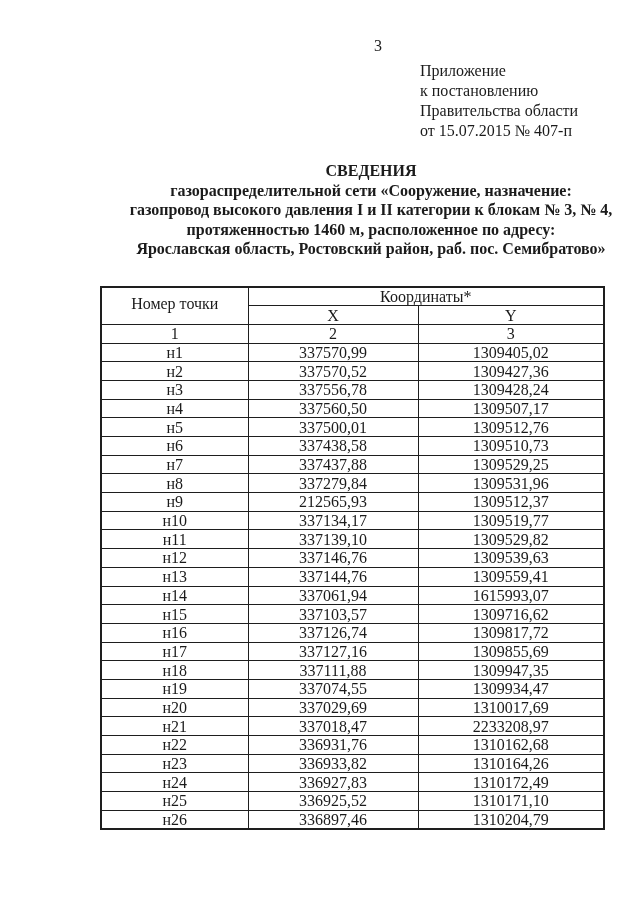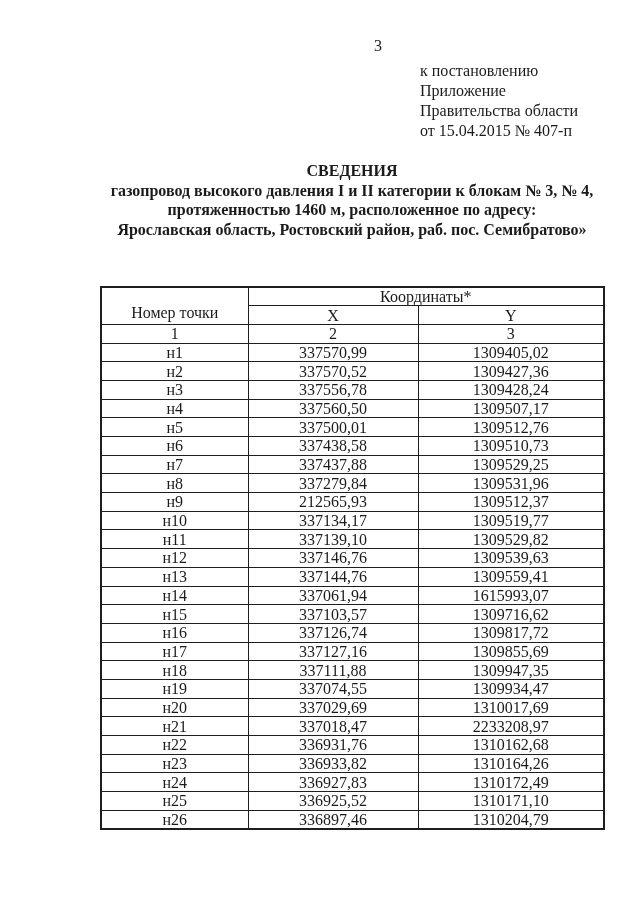--- a/index.html
+++ b/index.html
@@ -23,21 +23,21 @@
     position: absolute;
     top: 61px;
     left: 420px;
     font-size: 16px;
     line-height: 20px;
     white-space: nowrap;
   }
   .title-block {
     position: absolute;
     top: 161px;
-    left: 92px;
+    left: 111px;
     width: 520px;
     text-align: center;
     font-weight: bold;
     font-size: 16px;
     line-height: 19.5px;
   }
   .title-block div { white-space: nowrap; }
   table.coords {
     position: absolute;
     top: 286px;
@@ -55,37 +55,38 @@
     text-align: center;
     vertical-align: middle;
     padding: 0;
     height: 18.7px;
     line-height: 17px;
     overflow: hidden;
   }
   table.coords { border: 2px solid #1e1e1e; }
   table.coords th.point-col-header {
     vertical-align: top;
-    padding-top: 16px;
+    padding-top: 7px;
   }
 </style>
 </head>
 <body>
 
 <div class="page-number">3</div>
 
 <div class="appendix-block">
+  <div>Приложение</div>
   <div>к постановлению</div>
-  <div>Приложение</div>
   <div>Правительства области</div>
-  <div>от 15.04.2015 № 407-п</div>
+  <div>от 15.07.2015 № 407-п</div>
 </div>
 
 <div class="title-block">
   <div>СВЕДЕНИЯ</div>
+  <div>газораспределительной сети «Сооружение, назначение:</div>
   <div>газопровод высокого давления I и II категории к блокам № 3, № 4,</div>
   <div>протяженностью 1460 м, расположенное по адресу:</div>
   <div>Ярославская область, Ростовский район, раб. пос. Семибратово»</div>
 </div>
 
 <table class="coords">
   <colgroup>
     <col style="width:147px">
     <col style="width:170px">
     <col style="width:186px">

